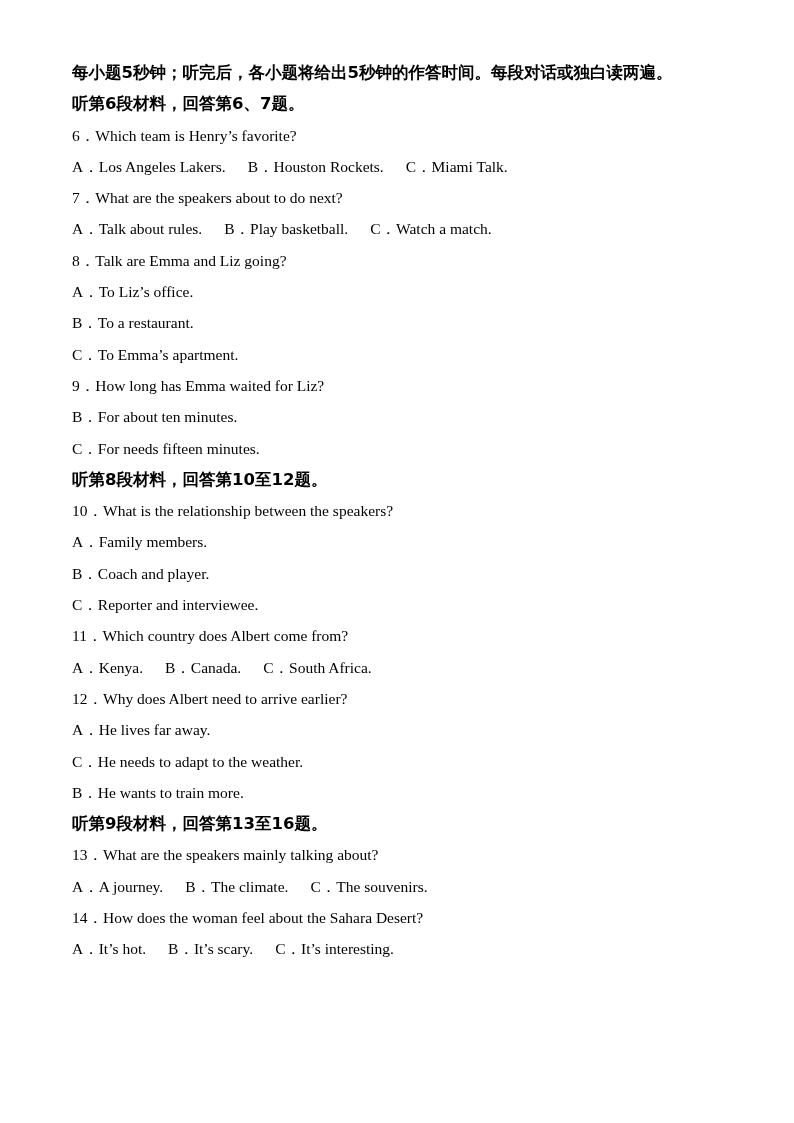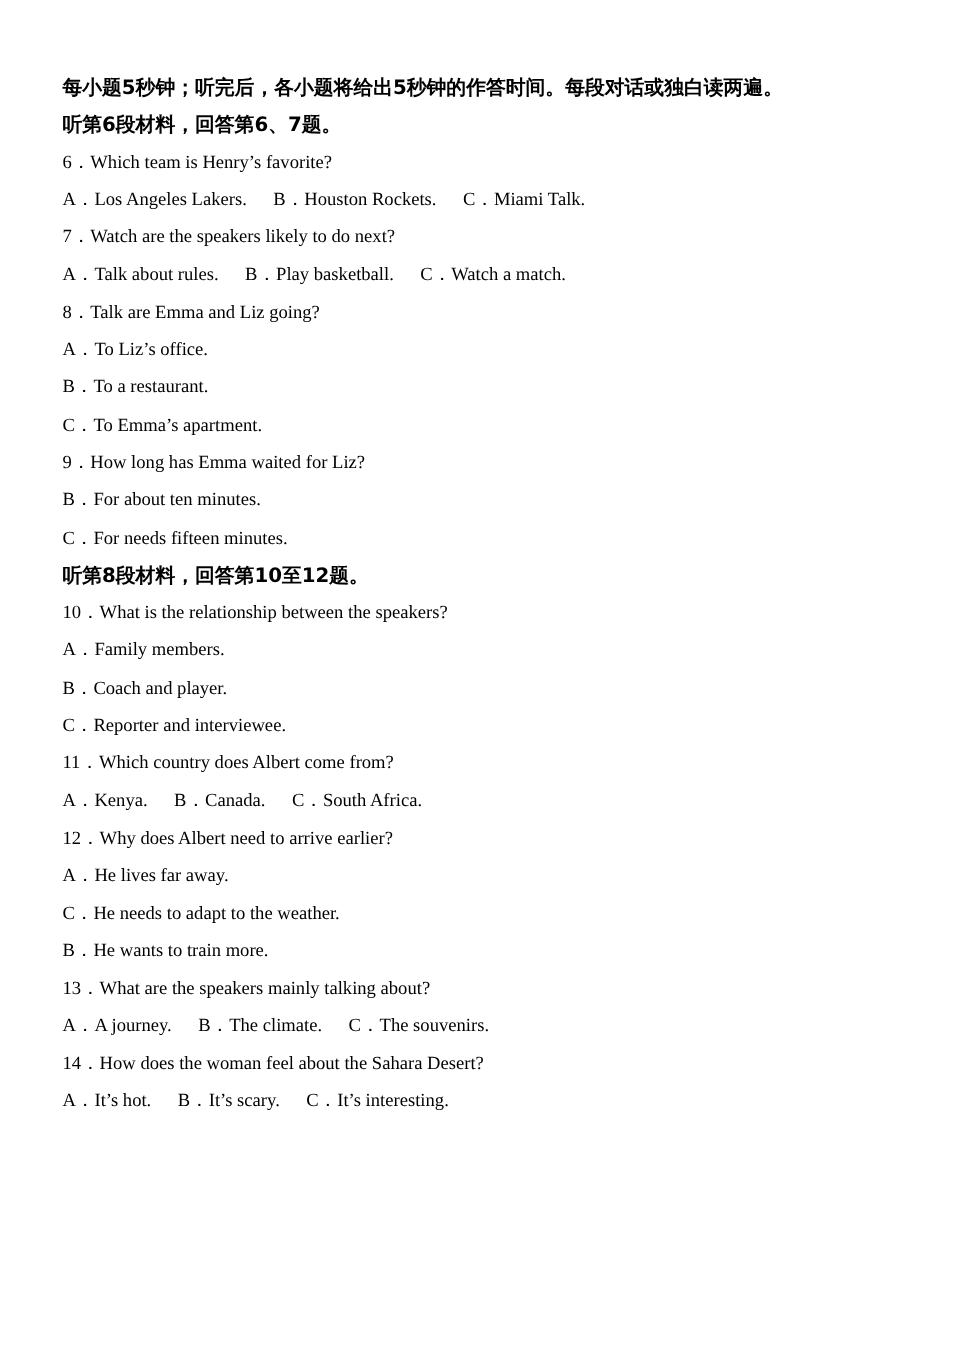--- a/index.html
+++ b/index.html
@@ -10,21 +10,21 @@
   .page {
     position: relative;
     width: 794px;
     height: 1123px;
     background: #ffffff;
     color: #000000;
     font-family: "Liberation Serif", "DejaVu Serif", serif;
     overflow: hidden;
   }
   .content {
-    padding: 57px 60px 0 52px;
+    padding: 57px 60px 0 72px;
   }
   .line {
     line-height: 31.3px;
     font-size: 15.5px;
     white-space: nowrap;
   }
   .cn {
     font-family: "DejaVu Sans", "Liberation Sans", sans-serif;
     font-weight: bold;
     font-size: 16.5px;
@@ -42,21 +42,21 @@
 <div class="page">
   <div class="content">
 
     <div class="line cn">每小题5秒钟；听完后，各小题将给出5秒钟的作答时间。每段对话或独白读两遍。</div>
 
     <div class="line cn">听第6段材料，回答第6、7题。</div>
 
     <div class="line"><span class="qnum">6．</span><span>Which team is Henry’s favorite?</span></div>
     <div class="line"><span class="opt">A．Los Angeles Lakers.</span><span class="opt">B．Houston Rockets.</span><span class="opt">C．Miami Talk.</span></div>
 
-    <div class="line"><span class="qnum">7．</span><span>Watch are the speakers likely to do next?</span></div>
+    <div class="line"><span class="qnum">7．</span><span>What are the speakers about to do next?</span></div>
     <div class="line"><span class="opt">A．Talk about rules.</span><span class="opt">B．Play basketball.</span><span class="opt">C．Watch a match.</span></div>
 
 
     <div class="line"><span class="qnum">8．</span><span>Talk are Emma and Liz going?</span></div>
     <div class="line">A．To Liz’s office.</div>
     <div class="line">B．To a restaurant.</div>
     <div class="line">C．To Emma’s apartment.</div>
 
     <div class="line"><span class="qnum">9．</span><span>How long has Emma waited for Liz?</span></div>
     <div class="line">B．For about ten minutes.</div>
@@ -70,20 +70,21 @@
     <div class="line">C．Reporter and interviewee.</div>
 
     <div class="line"><span class="qnum">11．</span><span>Which country does Albert come from?</span></div>
     <div class="line"><span class="opt">A．Kenya.</span><span class="opt">B．Canada.</span><span class="opt">C．South Africa.</span></div>
 
     <div class="line"><span class="qnum">12．</span><span>Why does Albert need to arrive earlier?</span></div>
     <div class="line">A．He lives far away.</div>
     <div class="line">C．He needs to adapt to the weather.</div>
     <div class="line">B．He wants to train more.</div>
 
+    <div class="line cn">听第9段材料，回答第13至16题。</div>
 
     <div class="line"><span class="qnum">13．</span><span>What are the speakers mainly talking about?</span></div>
     <div class="line"><span class="opt">A．A journey.</span><span class="opt">B．The climate.</span><span class="opt">C．The souvenirs.</span></div>
 
     <div class="line"><span class="qnum">14．</span><span>How does the woman feel about the Sahara Desert?</span></div>
     <div class="line"><span class="opt">A．It’s hot.</span><span class="opt">B．It’s scary.</span><span class="opt">C．It’s interesting.</span></div>
 
   </div>
 </div>
 

